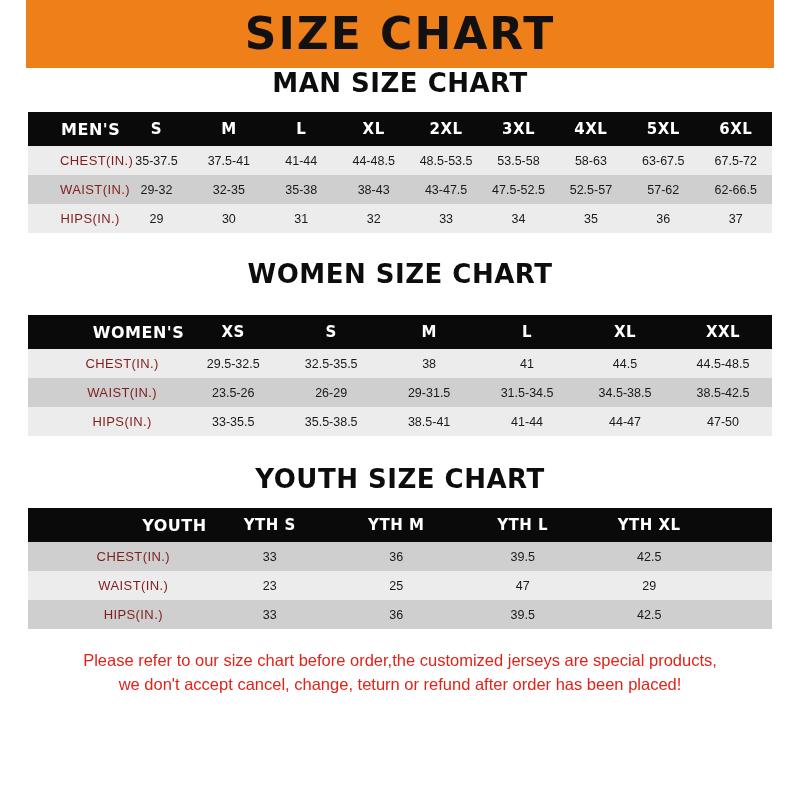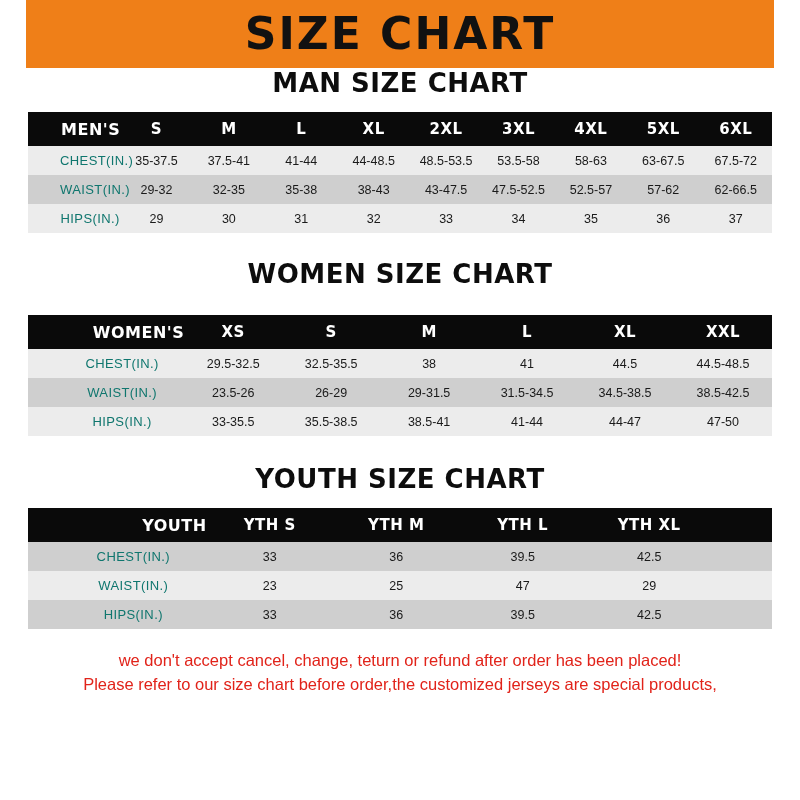--- a/index.html
+++ b/index.html
@@ -102,21 +102,21 @@
   }
   table.size thead th.rowhead {
     text-align: right;
     padding-left: 14px;
     font-size: 16px;
   }
   table.size tbody td.rowhead {
     text-align: center;
     font-size: 13px;
     letter-spacing: 0.4px;
-    color: #0f766e;
+    color: #7f1d1d;
     padding-left: 32px;
   }
   table.size tbody tr.light td { background: #ececec; }
   table.size tbody tr.dark td { background: #cfcfcf; }
 
   
   .women thead th.rowhead { font-size: 16px; margin-top: 24px; }
   .youth thead th.rowhead { font-size: 16px; }
 
   
@@ -297,17 +297,17 @@
           <td>36</td>
           <td>39.5</td>
           <td>42.5</td>
           <td></td>
         </tr>
       </tbody>
     </table>
   </div>
 
   <div class="note">
+    <div>Please refer to our size chart before order,the customized jerseys are special products,</div>
     <div>we don't accept cancel, change, teturn or refund after order has been placed!</div>
-    <div>Please refer to our size chart before order,the customized jerseys are special products,</div>
   </div>
 
 </div>
 
 </body></html>

